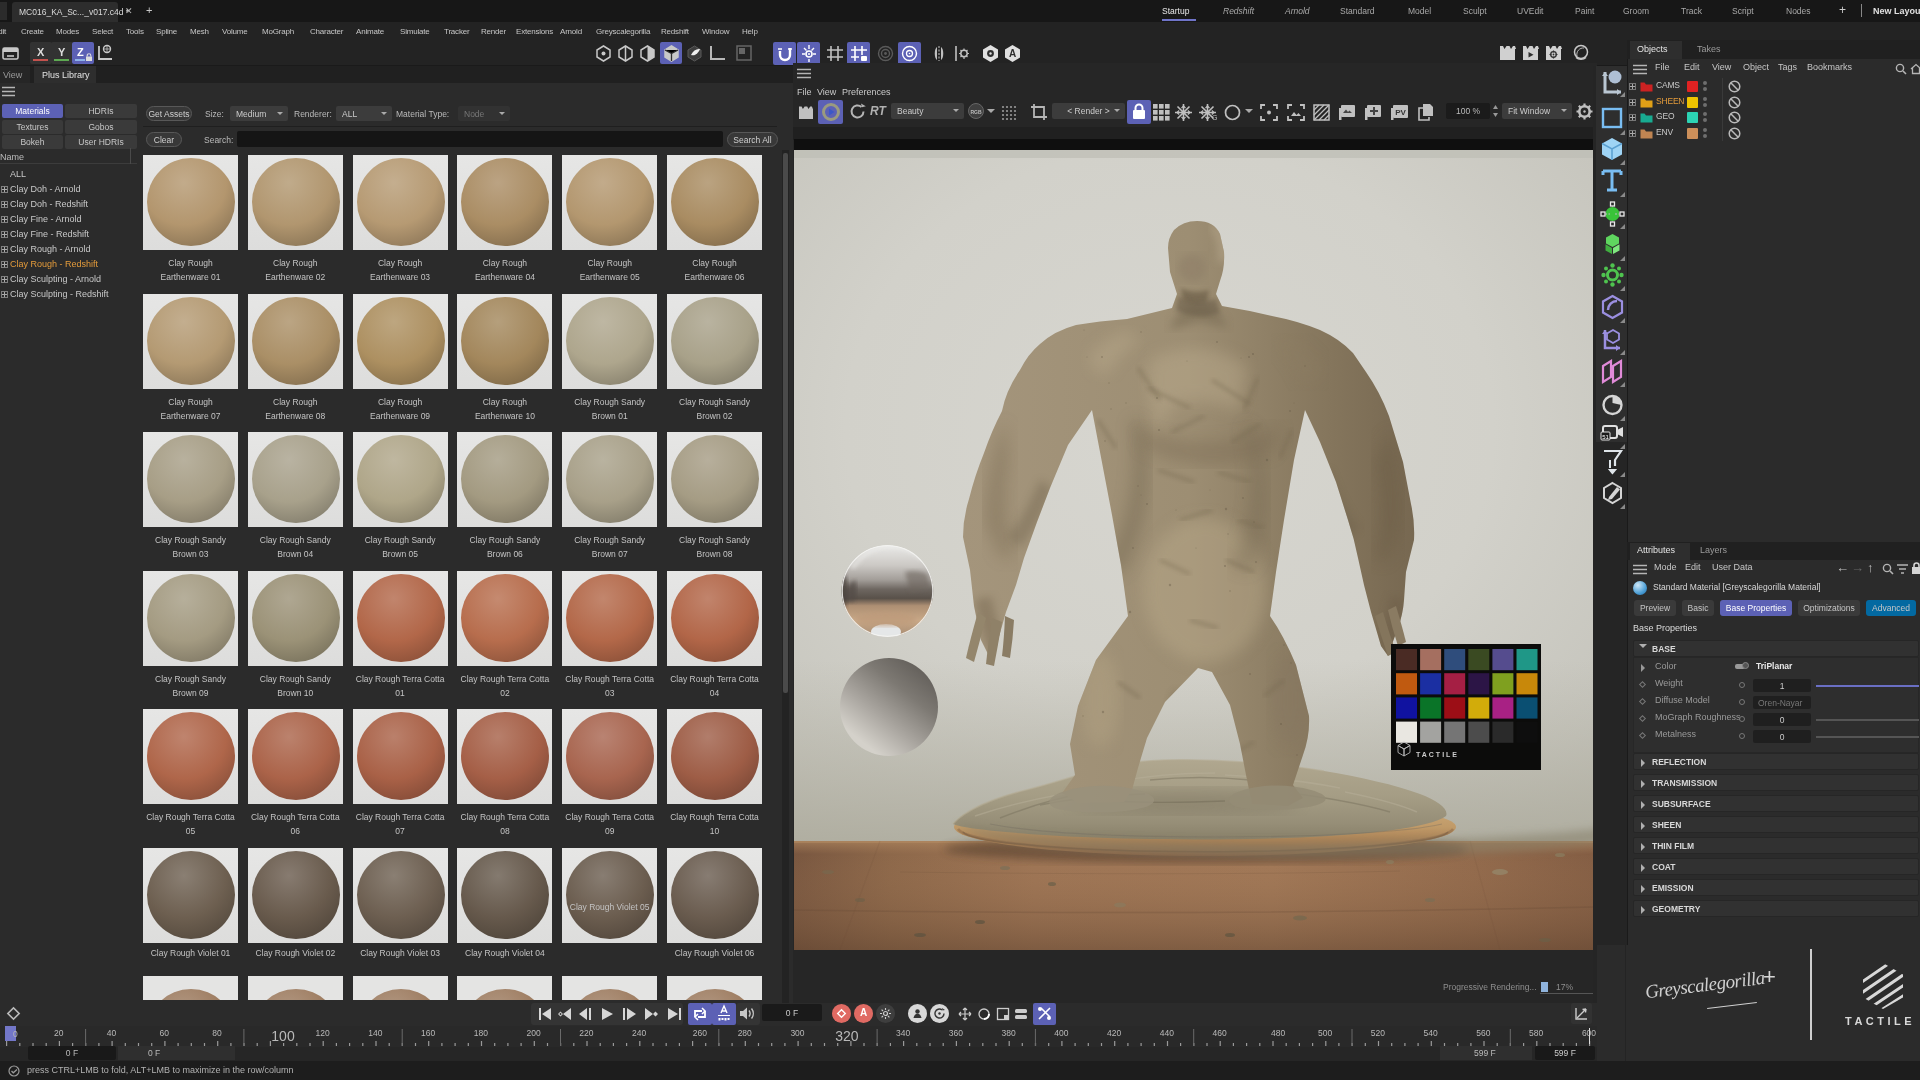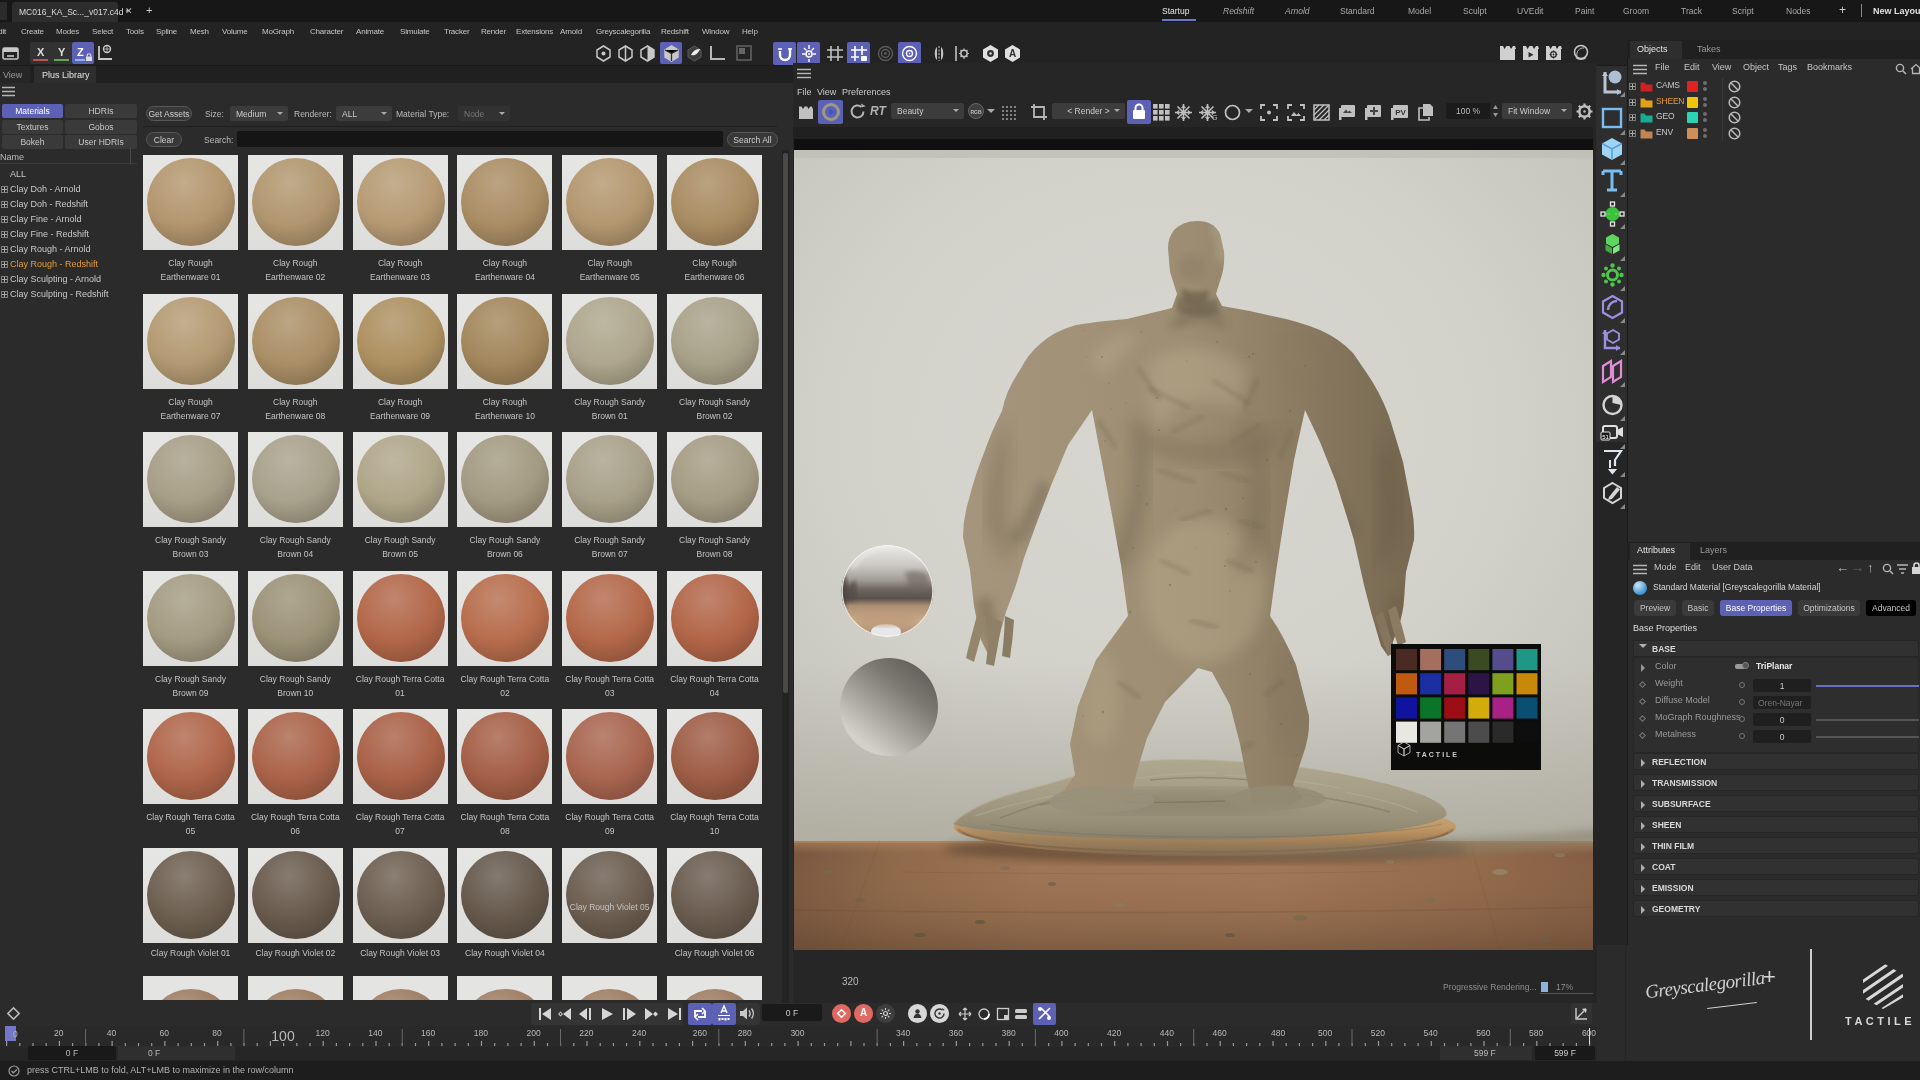--- a/index.html
+++ b/index.html
@@ -1020,21 +1020,21 @@
 <svg style="left:1911px;top:562px" width="11" height="13" viewBox="0 0 11 13">
     <rect x="1" y="5" width="9" height="7" fill="#d5d5d5"></rect>
     <path d="M3 5V3.5a2.5 2.5 0 0 1 5 0V5" fill="none" stroke="#d5d5d5" stroke-width="1.6"></path>
   </svg>
 <div class="abs" style="left:1633px;top:581px;width:14px;height:14px;border-radius:50%;background:radial-gradient(circle at 35% 30%,#cfe8f8,#4d9fd6 60%,#1b6aa8)"></div>
 <div class="tx" style="left:1653px;top:582px;color:#d8d8d8;font-size:8.5px">Standard Material [Greyscalegorilla Material]</div>
 <div class="abs" style="left:1634px;top:600px;width:42px;height:16px;background:#3a3a3a;border-radius:3px;color:#c6c6c6;font-size:8.5px;text-align:center;line-height:16px">Preview</div>
 <div class="abs" style="left:1682px;top:600px;width:32px;height:16px;background:#3a3a3a;border-radius:3px;color:#c6c6c6;font-size:8.5px;text-align:center;line-height:16px">Basic</div>
 <div class="abs" style="left:1720px;top:600px;width:72px;height:16px;background:#5c61b5;border-radius:3px;color:#fff;font-size:8.5px;text-align:center;line-height:16px">Base Properties</div>
 <div class="abs" style="left:1798px;top:600px;width:62px;height:16px;background:#3a3a3a;border-radius:3px;color:#c6c6c6;font-size:8.5px;text-align:center;line-height:16px">Optimizations</div>
-<div class="abs" style="left:1866px;top:600px;width:50px;height:16px;background:#000000;border-radius:3px;color:#c6c6c6;font-size:8.5px;text-align:center;line-height:16px">Advanced</div>
+<div class="abs" style="left:1866px;top:600px;width:50px;height:16px;background:#0369a1;border-radius:3px;color:#c6c6c6;font-size:8.5px;text-align:center;line-height:16px">Advanced</div>
 <div class="tx" style="left:1633px;top:623px;color:#dcdcdc;font-size:9px">Base Properties</div>
 <div class="sect sopen" style="top:640px">BASE</div>
 <style>.sopen:before{transform:rotate(90deg);left:5px;top:3px}</style>
 <div class="abs" style="left:1633px;top:657px;width:286px;height:96px;background:#2e2e2e;border:1px solid #272727"></div>
 <div class="abs" style="left:1641px;top:664px;border:4px solid transparent;border-left-color:#999"></div>
 <div class="arow" style="left:1655px;top:661px">Color</div>
 <div class="abs" style="left:1640px;top:682px;width:5px;height:5px;border:1px solid #777;transform:rotate(45deg)"></div>
 <div class="arow" style="left:1655px;top:678px">Weight</div>
 <div class="abs" style="left:1640px;top:699px;width:5px;height:5px;border:1px solid #777;transform:rotate(45deg)"></div>
 <div class="arow" style="left:1655px;top:695px">Diffuse Model</div>
@@ -1184,21 +1184,21 @@
 <div class="tx" style="left:307.596px;top:1028px;color:#b9b9b9;font-size:8.5px;width:30px;text-align:center;">120</div>
 <div class="tx" style="left:360.362px;top:1028px;color:#b9b9b9;font-size:8.5px;width:30px;text-align:center;">140</div>
 <div class="tx" style="left:413.12800000000004px;top:1028px;color:#b9b9b9;font-size:8.5px;width:30px;text-align:center;">160</div>
 <div class="tx" style="left:465.894px;top:1028px;color:#b9b9b9;font-size:8.5px;width:30px;text-align:center;">180</div>
 <div class="tx" style="left:518.66px;top:1028px;color:#b9b9b9;font-size:8.5px;width:30px;text-align:center;">200</div>
 <div class="tx" style="left:571.426px;top:1028px;color:#b9b9b9;font-size:8.5px;width:30px;text-align:center;">220</div>
 <div class="tx" style="left:624.192px;top:1028px;color:#b9b9b9;font-size:8.5px;width:30px;text-align:center;">240</div>
 <div class="tx" style="left:676.958px;top:1028px;color:#b9b9b9;font-size:8.5px;width:30px;text-align:right;">260</div>
 <div class="tx" style="left:729.724px;top:1028px;color:#b9b9b9;font-size:8.5px;width:30px;text-align:center;">280</div>
 <div class="tx" style="left:782.49px;top:1028px;color:#b9b9b9;font-size:8.5px;width:30px;text-align:center;">300</div>
-<div class="tx" style="left:835.2560000000001px;top:976px;color:#b9b9b9;font-size:10px;width:30px;text-align:center;">320</div>
+<div class="tx" style="left:835.2560000000001px;top:1028px;color:#b9b9b9;font-size:14px;width:30px;">320</div>
 <div class="tx" style="left:888.022px;top:1028px;color:#b9b9b9;font-size:8.5px;width:30px;text-align:center;">340</div>
 <div class="tx" style="left:940.788px;top:1028px;color:#b9b9b9;font-size:8.5px;width:30px;text-align:center;">360</div>
 <div class="tx" style="left:993.5540000000001px;top:1028px;color:#b9b9b9;font-size:8.5px;width:30px;text-align:center;">380</div>
 <div class="tx" style="left:1046.32px;top:1028px;color:#b9b9b9;font-size:8.5px;width:30px;text-align:center;">400</div>
 <div class="tx" style="left:1099.086px;top:1028px;color:#b9b9b9;font-size:8.5px;width:30px;text-align:center;">420</div>
 <div class="tx" style="left:1151.852px;top:1028px;color:#b9b9b9;font-size:8.5px;width:30px;text-align:center;">440</div>
 <div class="tx" style="left:1204.618px;top:1028px;color:#b9b9b9;font-size:8.5px;width:30px;text-align:center;">460</div>
 <div class="tx" style="left:1271px;top:1028px;color:#b9b9b9;font-size:8.5px;width:30px;text-align:left;">480</div>
 <div class="tx" style="left:1310.15px;top:1028px;color:#b9b9b9;font-size:8.5px;width:30px;text-align:center;">500</div>
 <div class="tx" style="left:1362.916px;top:1028px;color:#b9b9b9;font-size:8.5px;width:30px;text-align:center;">520</div>

